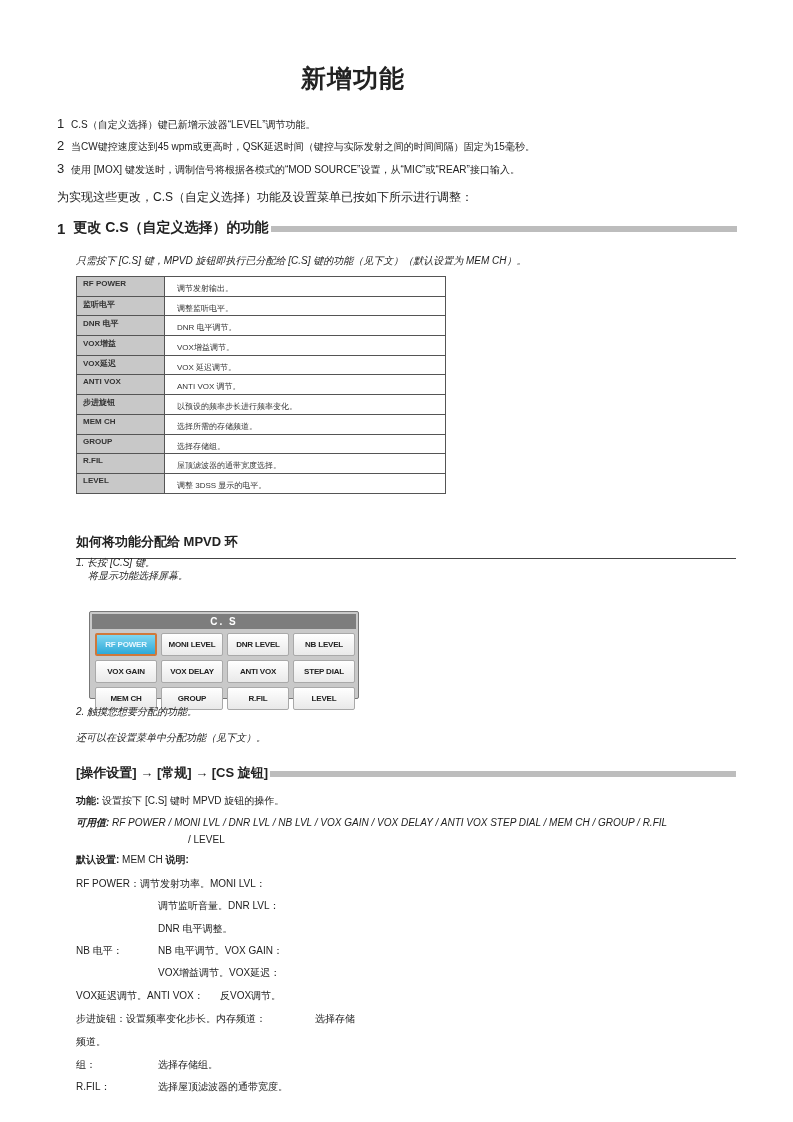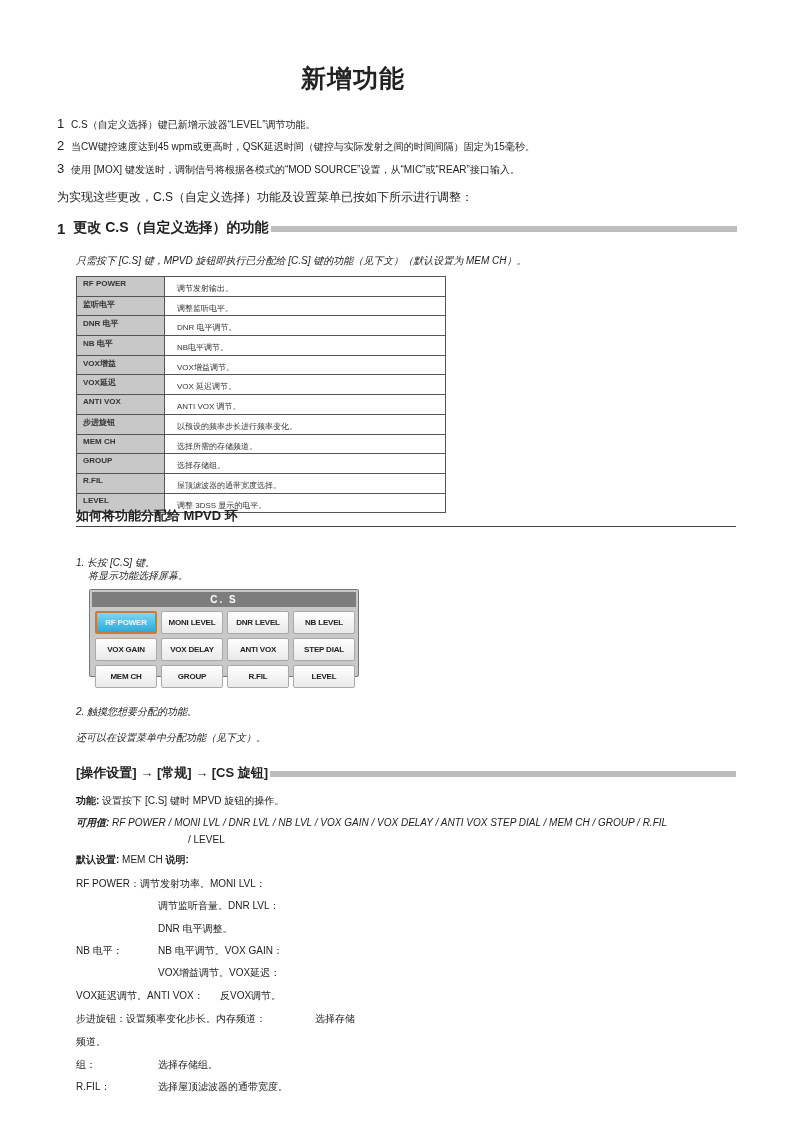--- a/index.html
+++ b/index.html
@@ -19,23 +19,23 @@
   .sec1 { left: 57px; top: 219px; width: 680px; font-size: 14px; }
   .sec1 .num { font-size: 15px; margin-right: 8px; }
 
   .para { position: absolute; font-size: 10px; color: #222; font-style: italic; }
 
   table.func { position: absolute; left: 76px; top: 276px; width: 370px; border-collapse: collapse; }
   table.func td { border: 1px solid #555; font-size: 8px; height: 19.7px; vertical-align: top; padding: 3px 6px 0 6px; }
   table.func td.k { background: #c8c8c8; width: 88px; font-weight: bold; color: #333; padding-top: 2px; }
   table.func td.v { background: #fff; padding-top: 6px; padding-left: 12px; color: #333; }
 
-  .sub-heading { position: absolute; left: 76px; top: 507px; width: 660px; font-size: 13px; font-weight: bold; color: #222; border-bottom: 1px solid #444; padding-bottom: 1px; }
+  .sub-heading { position: absolute; left: 76px; top: 533px; width: 660px; font-size: 13px; font-weight: bold; color: #222; border-bottom: 1px solid #444; padding-bottom: 7px; }
 
-  .cs-panel { position: absolute; left: 89px; top: 589px; width: 270px; height: 88px; background: #c9c9c9; border: 1px solid #777; border-radius: 2px; }
+  .cs-panel { position: absolute; left: 89px; top: 611px; width: 270px; height: 88px; background: #c9c9c9; border: 1px solid #777; border-radius: 2px; }
   .cs-title { height: 15px; margin: 2px 2px 0 2px; background: #7d7d7d; color: #fff; font-size: 10px; font-weight: bold; text-align: center; line-height: 15px; letter-spacing: 2px; }
   .cs-grid { display: grid; grid-template-columns: repeat(4, 62px); grid-auto-rows: 23px; gap: 4px 4px; padding: 4px 5px; }
   .cs-btn { background: linear-gradient(#ffffff, #e9e9e9); border: 1px solid #a9a9a9; border-radius: 2px; font-size: 8px; font-weight: bold; color: #222; display: flex; align-items: center; justify-content: center; white-space: nowrap; letter-spacing: -0.2px; }
   .cs-btn.active { background: linear-gradient(#7fd6f0, #2ea9d8); border: 2px solid #d0783a; color: #e8f7ff; }
 
   .info-line { position: absolute; font-size: 10px; color: #222; }
   .info-line b { font-weight: bold; }
 </style>
 </head>
 <body>
@@ -70,24 +70,20 @@
         <td class="k">RF POWER</td>
         <td class="v">调节发射输出。</td>
       </tr>
     <tr>
         <td class="k">监听电平</td>
         <td class="v">调整监听电平。</td>
       </tr>
     <tr>
         <td class="k">DNR 电平</td>
         <td class="v">DNR 电平调节。</td>
-      </tr>
-    <tr>
-        <td class="k">NB 电平</td>
-        <td class="v">NB电平调节。</td>
       </tr>
     <tr>
         <td class="k">VOX增益</td>
         <td class="v">VOX增益调节。</td>
       </tr>
     <tr>
         <td class="k">VOX延迟</td>
         <td class="v">VOX 延迟调节。</td>
       </tr>
     <tr>

